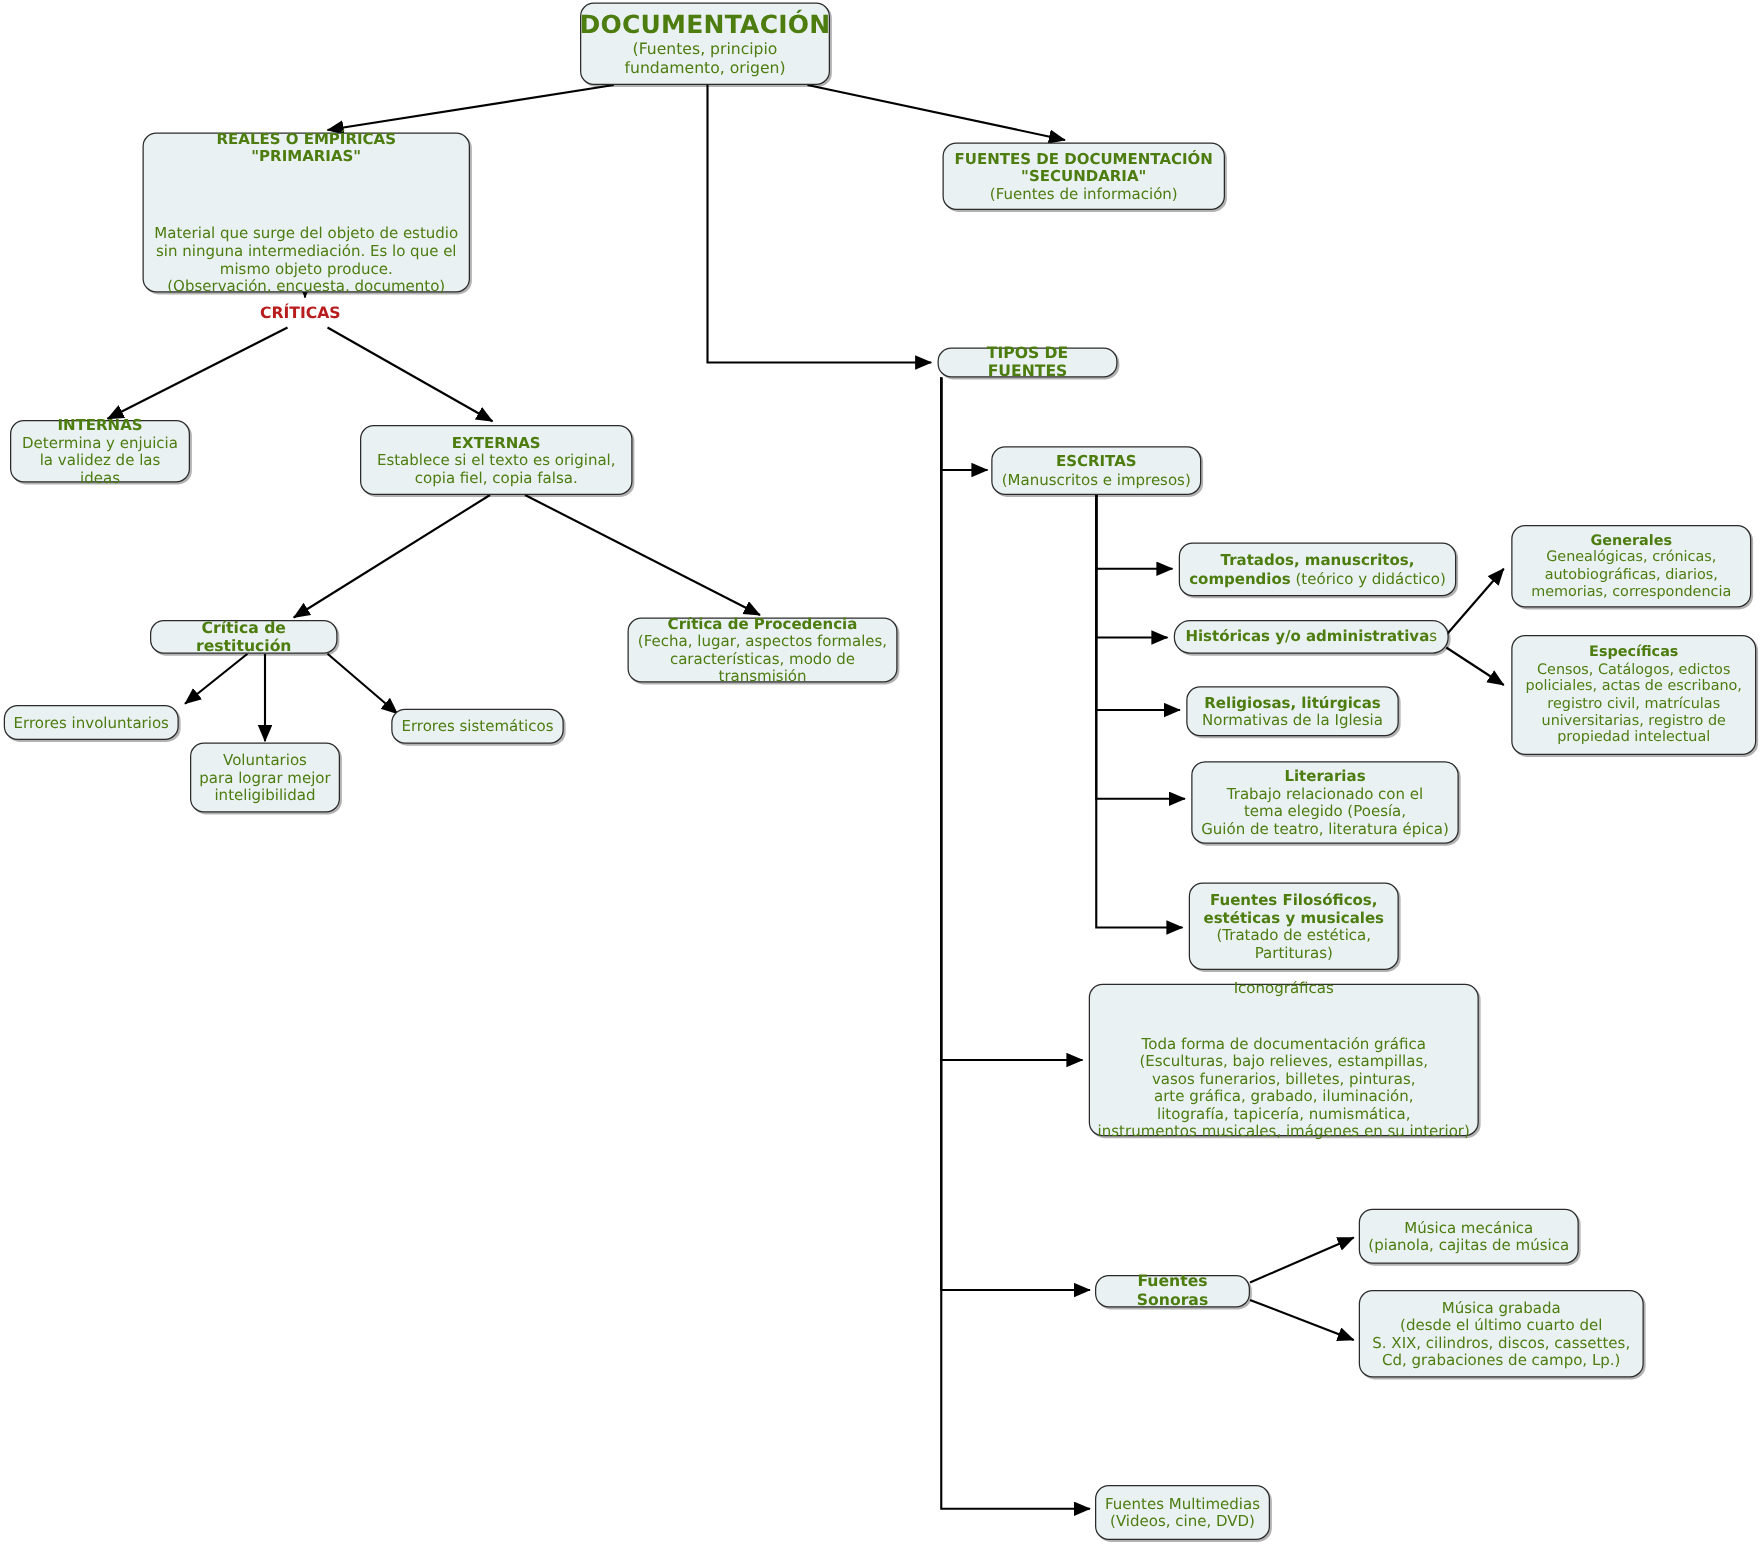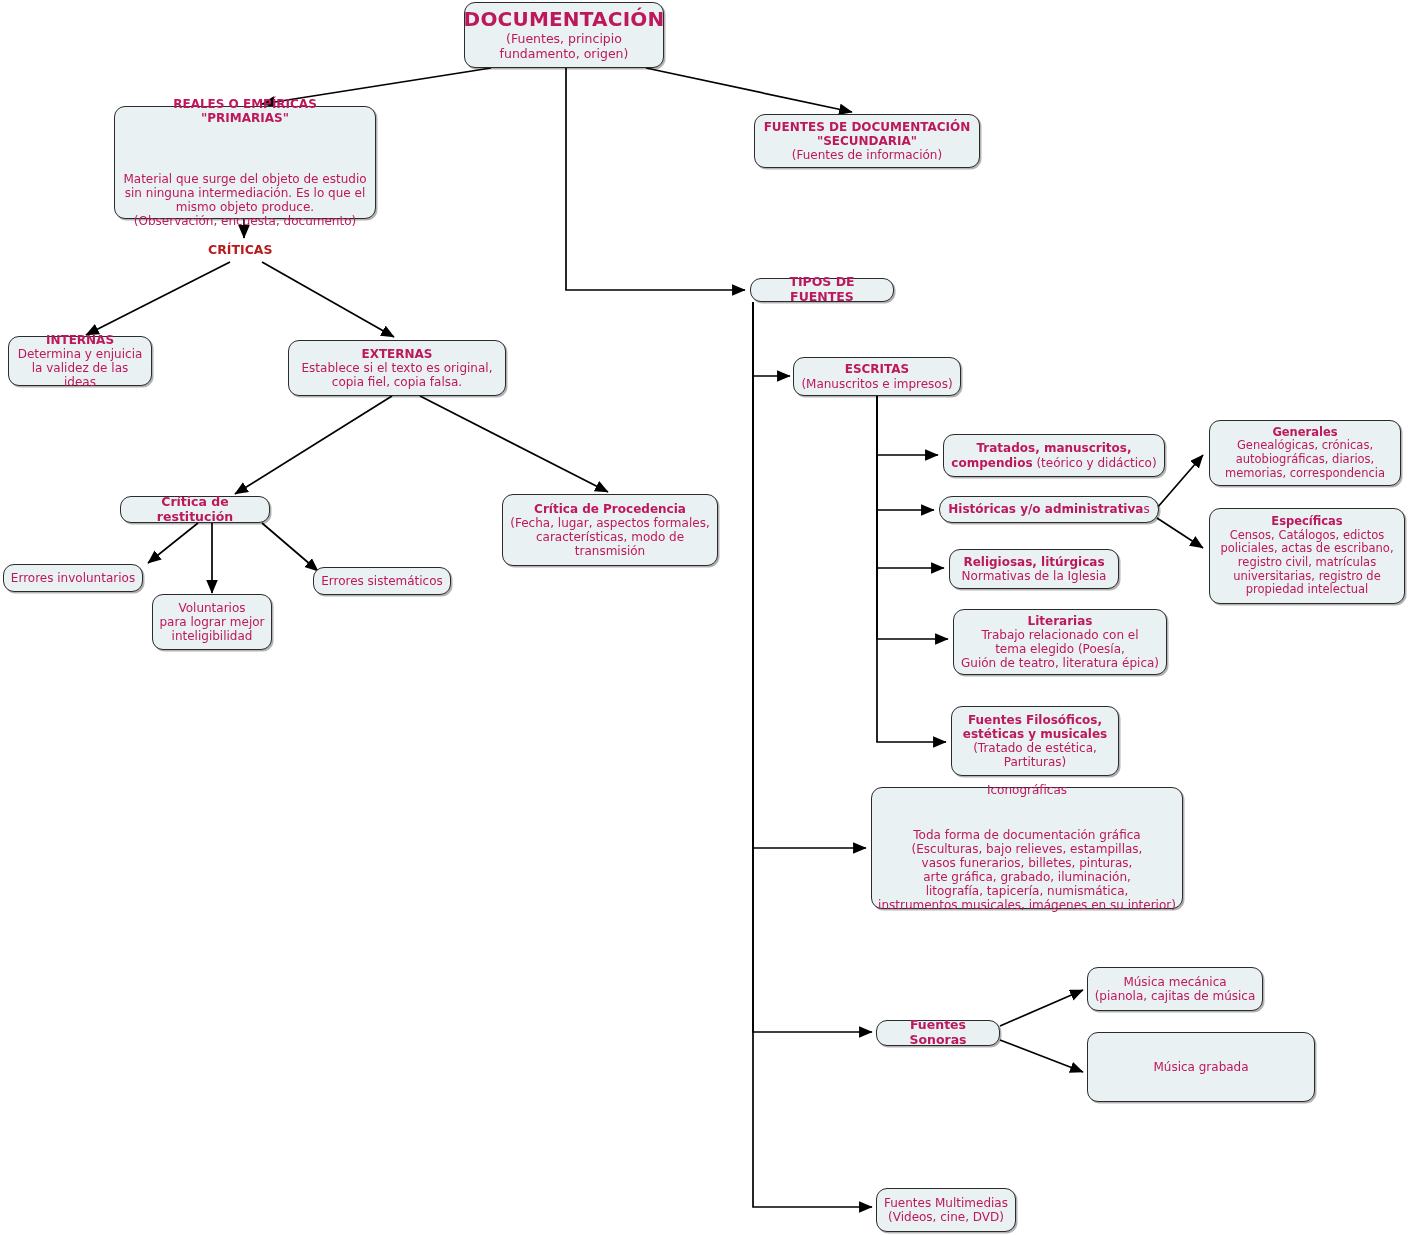--- a/index.html
+++ b/index.html
@@ -28,21 +28,21 @@
     position: absolute;
     box-sizing: border-box;
     background: #e9f1f3;
     border: 1.6px solid #2b2b2b;
     border-radius: 11px;
     display: flex;
     flex-direction: column;
     align-items: center;
     justify-content: center;
     text-align: center;
-    color: #be185d;
+    color: #4d7c0f;
     line-height: 1.18;
     padding: 3px 6px;
     z-index: 2;
     box-shadow: 1.5px 1.5px 0 rgba(0,0,0,0.30);
   }
   .node .ttl {
     font-weight: bold;
     display: block;
     white-space: pre-line;
   }
@@ -133,21 +133,21 @@
       <path d="M1000,1040 L1083,1072"></path>
     </g>
   </svg>
 
   <div class="node fs-root" style="left:464px; top:2px; width:200px; height:66px;">
     <span class="ttl">DOCUMENTACIÓN</span>
     <span class="sub">(Fuentes, principio
 fundamento, origen)</span>
   </div>
 
-  <div class="node fs-12" style="left:114px; top:106px; width:262px; height:113px;gap:47px;">
+  <div class="node fs-12" style="left:114px; top:106px; width:262px; height:128px;gap:47px;">
     <span class="ttl">REALES O EMPÍRICAS
 "PRIMARIAS"</span>
     <span class="sub">Material que surge del objeto de estudio
 sin ninguna intermediación. Es lo que el
 mismo objeto produce.
 (Observación, encuesta, documento)</span>
   </div>
 
   <div class="node fs-12" style="left:754px; top:114px; width:226px; height:54px;">
     <span class="ttl">FUENTES DE DOCUMENTACIÓN
@@ -166,21 +166,21 @@
   <div class="node fs-12" style="left:288px; top:340px; width:218px; height:56px;">
     <span class="ttl">EXTERNAS</span>
     <span class="sub">Establece si el texto es original,
 copia fiel, copia falsa.</span>
   </div>
 
   <div class="node fs-13" style="left:120px; top:496px; width:150px; height:27px;">
     <span class="ttl">Crítica de restitución</span>
   </div>
 
-  <div class="node fs-12" style="left:502px; top:494px; width:216px; height:72px;">
+  <div class="node fs-12" style="left:502px; top:494px; width:216px; height:52px;">
     <span class="ttl">Crítica de Procedencia</span>
     <span class="sub">(Fecha, lugar, aspectos formales,
 características, modo de
 transmisión</span>
   </div>
 
   <div class="node fs-12 plain" style="left:3px; top:564px; width:140px; height:28px;">
     <span class="ttl">Errores involuntarios</span>
   </div>
 
@@ -261,20 +261,23 @@
     <span class="ttl">Fuentes Sonoras</span>
   </div>
 
   <div class="node fs-12 plain" style="left:1087px; top:967px; width:176px; height:44px;">
     <span class="ttl">Música mecánica</span>
     <span class="sub">(pianola, cajitas de música</span>
   </div>
 
   <div class="node fs-12 plain" style="left:1087px; top:1032px; width:228px; height:70px;">
     <span class="ttl">Música grabada</span>
+    <span class="sub">(desde el último cuarto del
+S. XIX, cilindros, discos, cassettes,
+Cd, grabaciones de campo, Lp.)</span>
   </div>
 
   <div class="node fs-12 plain" style="left:876px; top:1188px; width:140px; height:44px;">
     <span class="ttl">Fuentes Multimedias</span>
     <span class="sub">(Videos, cine, DVD)</span>
   </div>
 
 </div>
 
 </body></html>

